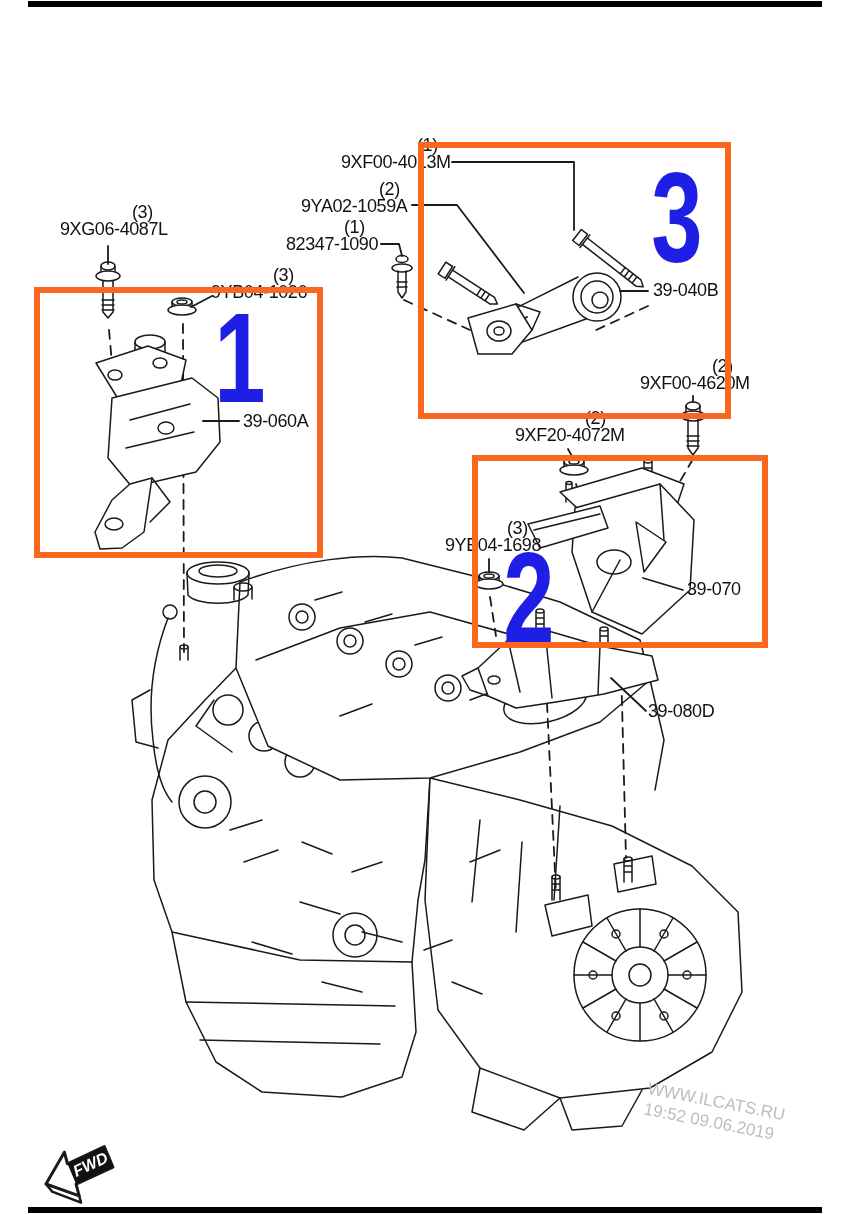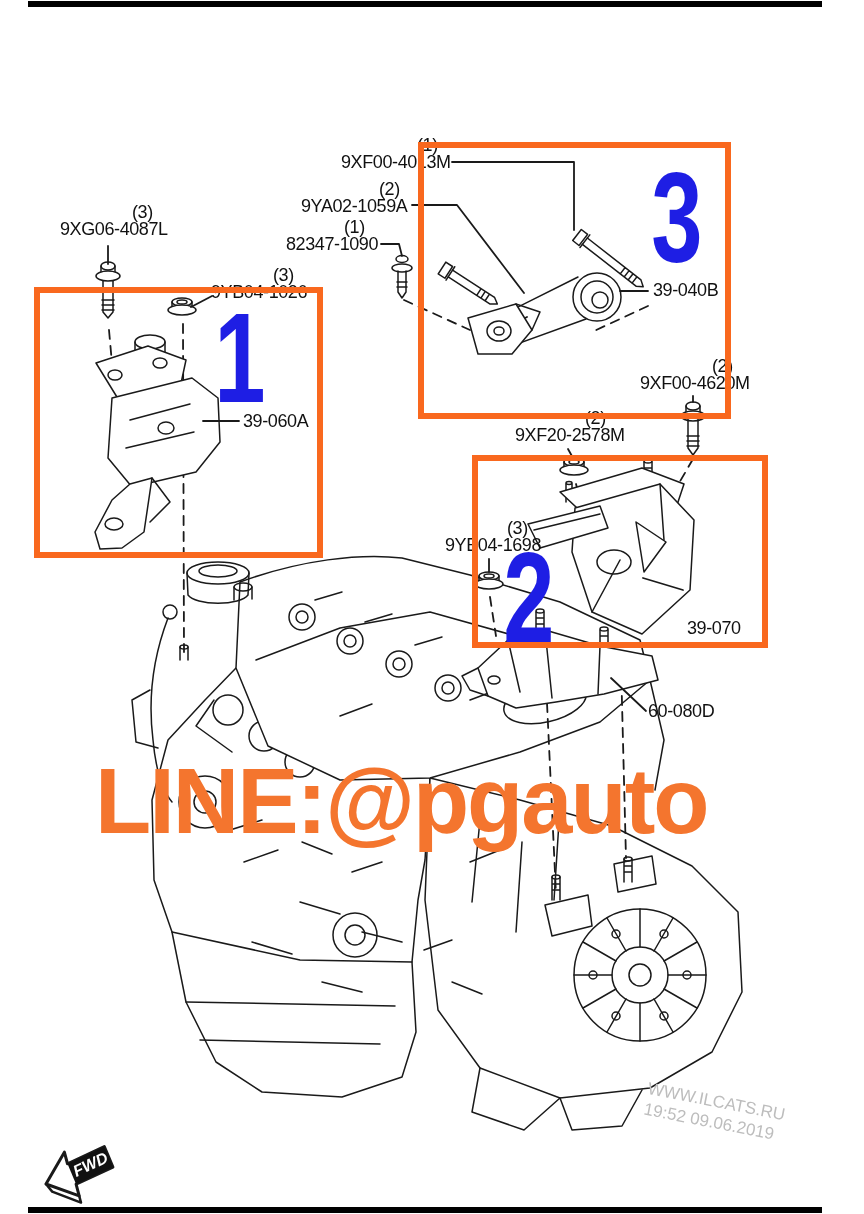--- a/index.html
+++ b/index.html
@@ -257,40 +257,39 @@
   </div>
   <div class="plabel" style="left:243px;top:413px;">
     <span class="code">39-060A</span>
   </div>
   <div class="plabel" style="left:640px;top:358px;">
     <span class="qty" style="margin-left:72px;">(2)</span>
     <span class="code">9XF00-4620M</span>
   </div>
   <div class="plabel" style="left:515px;top:410px;">
     <span class="qty" style="margin-left:70px;">(2)</span>
-    <span class="code">9XF20-2578M</span>
+    <span class="code">9XF20-4072M</span>
   </div>
   <div class="plabel" style="left:445px;top:520px;">
     <span class="qty" style="margin-left:62px;">(3)</span>
     <span class="code">9YB04-1698</span>
   </div>
-  <div class="plabel" style="left:687px;top:581px;margin-top:39px;">
+  <div class="plabel" style="left:687px;top:581px;">
     <span class="code">39-070</span>
   </div>
   <div class="plabel" style="left:648px;top:703px;">
-    <span class="code">60-080D</span>
+    <span class="code">39-080D</span>
   </div>
 
   <div class="gbox" style="left:34px;top:287px;width:289px;height:271px;"></div>
   <div class="gbox" style="left:472px;top:455px;width:296px;height:193px;"></div>
   <div class="gbox" style="left:418px;top:142px;width:313px;height:277px;"></div>
 
   <div class="gnum" style="left:175px;top:294px;">1</div>
   <div class="gnum" style="left:464px;top:534px;">2</div>
   <div class="gnum" style="left:612px;top:154px;">3</div>
 
-  <div class="watermark">LINE:@pgauto</div>
   <div class="stamp">
     <div>WWW.ILCATS.RU</div>
     <div>19:52 09.06.2019</div>
   </div>
 
 </div>
 
 </body></html>

